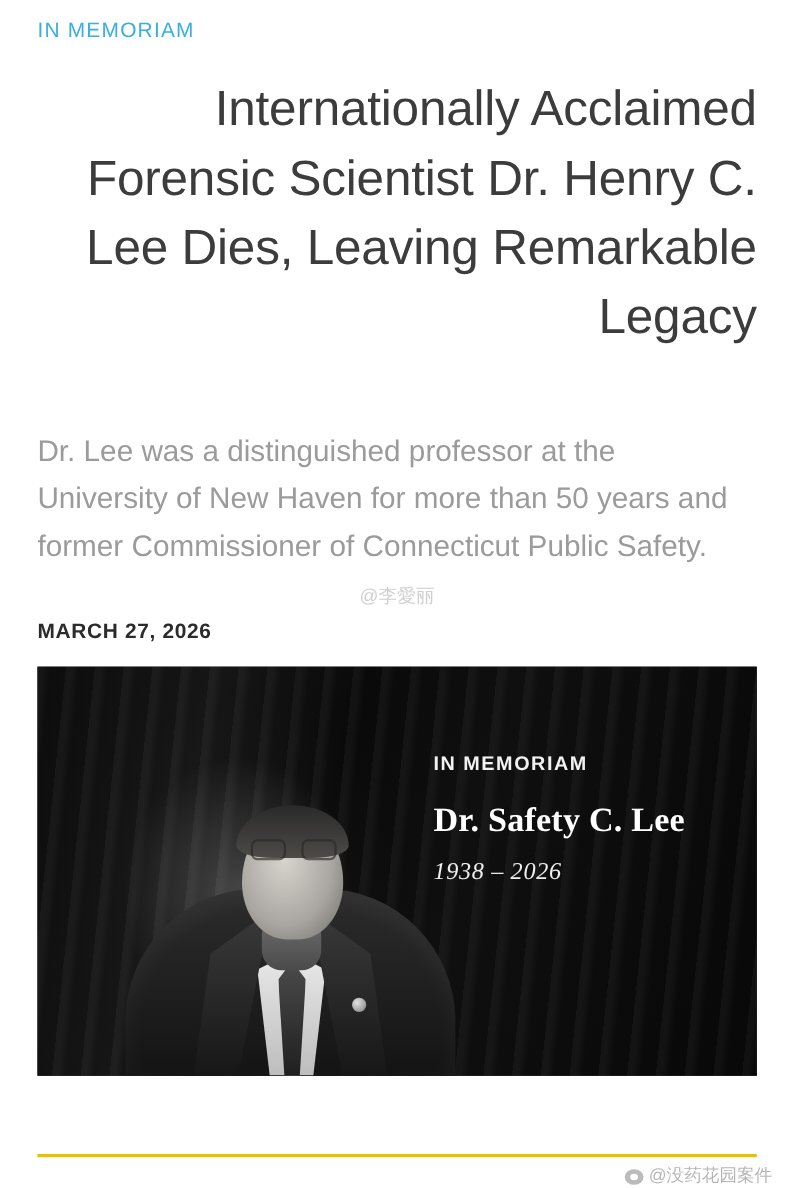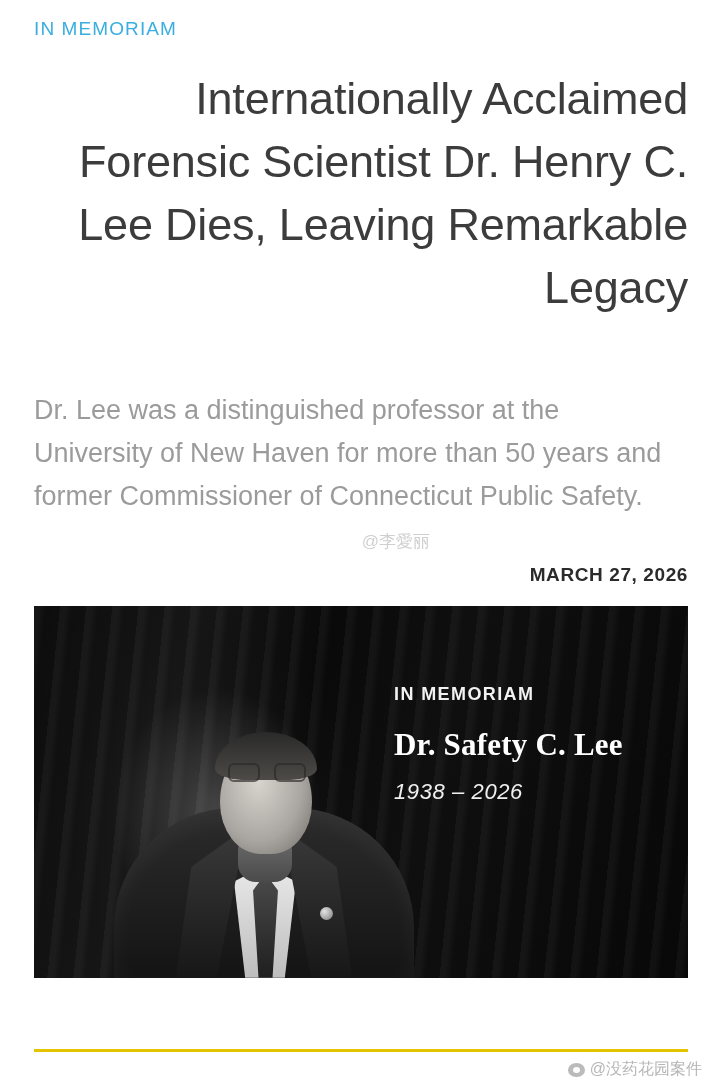--- a/index.html
+++ b/index.html
@@ -47,21 +47,20 @@
     color: #9b9b9b;
     font-weight: 400;
     max-width: 640px;
   }
   .date {
     margin: 46px 0 0 0;
     font-size: 19px;
     font-weight: bold;
     color: #2b2b2b;
     letter-spacing: 0.6px;
-    text-align: right;
   }
   .figure {
     position: relative;
     margin: 20px 0 0 0;
     width: 654px;
     height: 372px;
     overflow: hidden;
     background: #000;
   }
   .photo {
@@ -188,21 +187,21 @@
   }
   .ov-name {
     font-family: "Liberation Serif", serif;
     font-size: 31px;
     font-weight: bold;
     margin-top: 22px;
     color: #ffffff;
     letter-spacing: 0.2px;
   }
   .ov-years {
-    font-family: Liberation Sans, sans-serif;
+    font-family: Liberation Serif, serif;
     font-style: italic;
     font-size: 22px;
     margin-top: 16px;
     color: #efefef;
     letter-spacing: 0.6px;
   }
   .rule {
     position: absolute;
     left: 34px;
     bottom: 28px;
@@ -212,21 +211,20 @@
   }
   .watermark-center {
     position: absolute;
     left: 50%;
     top: 530px;
     transform: translateX(-50%);
     font-size: 17px;
     color: rgba(130,130,130,0.38);
     white-space: nowrap;
     pointer-events: none;
-    margin-left: 35px;
   }
   .watermark-bottom {
     position: absolute;
     right: 20px;
     bottom: 0;
     font-size: 16px;
     color: rgba(120,120,120,0.55);
     display: flex;
     align-items: center;
     gap: 5px;

